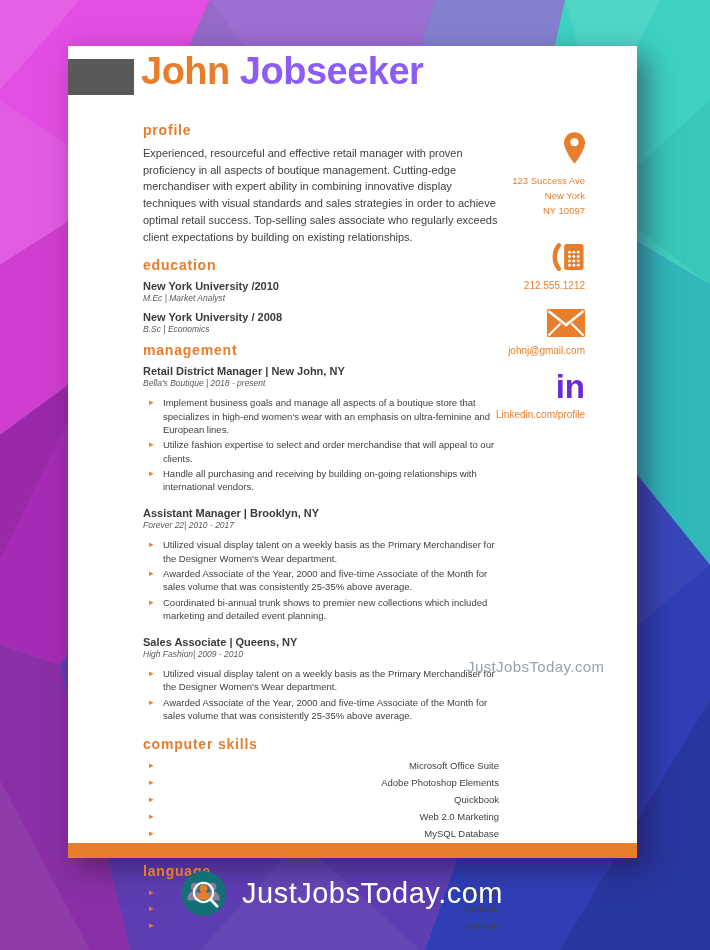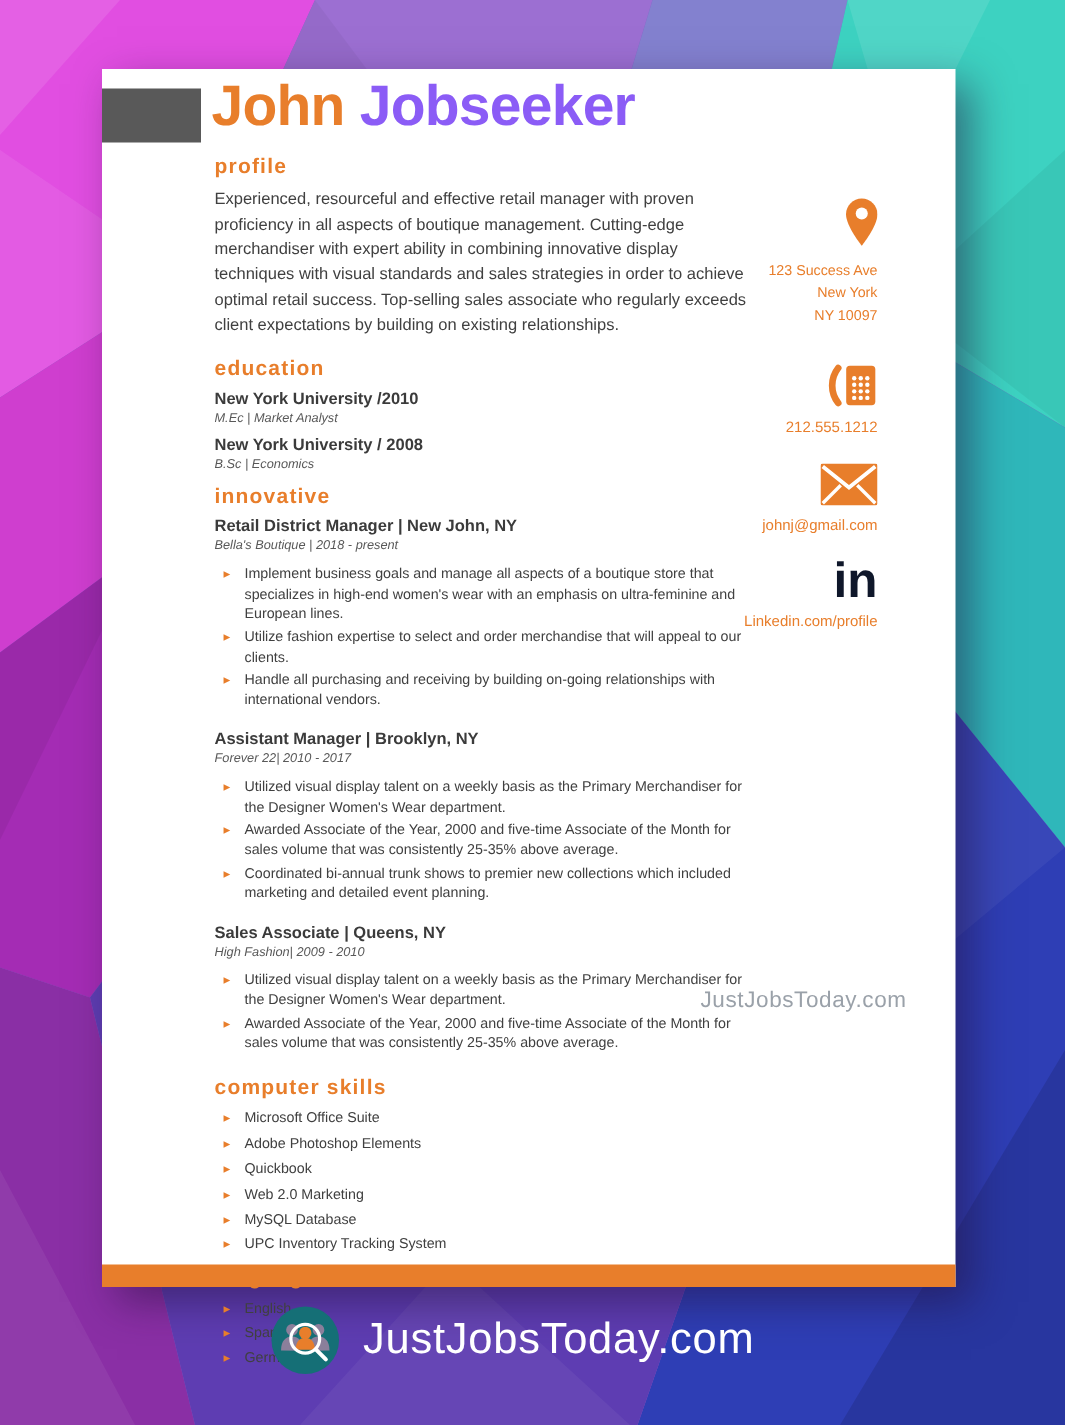--- a/index.html
+++ b/index.html
@@ -10,44 +10,44 @@
   
   .resume-page {
     position:absolute; left:68px; top:46px; width:569px; height:812px;
     background:#ffffff; box-shadow:10px 10px 26px rgba(35,15,60,.5);
   }
   .gray-block { position:absolute; left:0; top:13px; width:66px; height:36px; background:#595959; }
   .name { position:absolute; left:73px; top:4px; font-size:38px; letter-spacing:-0.5px; white-space:nowrap; }
   .name .first { color:#e87e2b; font-weight:700; }
   .name .last  { color:#8b5cf6; font-weight:600; }
 
-  .main-col { position:absolute; left:75px; top:56px; width:356px; color:#3f3f3f; }
+  .main-col { position:absolute; left:75px; top:76px; width:356px; color:#3f3f3f; }
   h2.sec { color:#e87e2b; font-size:14px; font-weight:700; letter-spacing:.8px; margin:0 0 7px 0; }
   .sec-gap { margin-top:13px; }
   .profile-text { font-size:11px; line-height:1.52; color:#404040; margin-bottom:12px; }
 
   .entry-title { font-size:11px; font-weight:700; color:#3b3b3b; margin-bottom:1px; }
   .entry-sub   { font-size:8.5px; font-style:italic; color:#595959; margin-bottom:8px; }
   .edu-entry   { margin-bottom:4px; }
 
   ul.blist { list-style:none; margin:2px 0 14px 0; }
   ul.blist li { position:relative; padding-left:20px; font-size:9.5px; line-height:1.4; color:#404040; margin-bottom:2px; }
   ul.blist li::before { content:'\25B8'; position:absolute; left:6px; top:0; color:#e87e2b; font-size:9px; }
-  ul.plain { margin-bottom:6px; }
+  ul.plain { margin-bottom:6px;text-align:right; }
   ul.plain li { margin-bottom:3.5px; }
 
   
   .sidebar { position:absolute; top:86px; right:52px; width:140px; text-align:right; color:#e87e2b; }
   .sb-icon { display:flex; justify-content:flex-end; }
   .sb-text { font-size:9.5px; line-height:15px; }
   .sb-line { font-size:10px; line-height:14px; }
   .pin-wrap { margin-bottom:9px; }
   .phone-wrap { margin-top:24px; margin-bottom:7px; }
   .mail-wrap { margin-top:16px; margin-bottom:7px; }
-  .in-mark { font-size:33px; font-weight:700; line-height:30px; margin-top:14px; margin-bottom:6px; color:#0f172a; }
+  .in-mark { font-size:33px; font-weight:700; line-height:30px; margin-top:14px; margin-bottom:6px; color:#6d28d9; }
 
   
   .watermark { position:absolute; left:399px; top:612px; font-size:15px; color:#9aa1a9; letter-spacing:.4px; }
   .bottom-bar { position:absolute; left:0; bottom:0; width:100%; height:15px; background:#e87e2b; }
 
   
   .brand-footer { position:absolute; left:180px; top:870px; display:flex; align-items:center; gap:15px; }
   .brand-logo { width:47px; height:47px; }
   .brand-text { color:#ffffff; font-size:29px; font-weight:400; letter-spacing:.5px; }
 </style>
@@ -93,21 +93,21 @@
       <h2 class="sec">education</h2>
       <div class="edu-entry">
         <div class="entry-title">New York University /2010</div>
         <div class="entry-sub">M.Ec | Market Analyst</div>
       </div>
       <div class="edu-entry">
         <div class="entry-title">New York University / 2008</div>
         <div class="entry-sub">B.Sc | Economics</div>
       </div>
 
-      <h2 class="sec sec-gap">innovative</h2>
+      <h2 class="sec sec-gap">management</h2>
 
       <div>
         <div class="entry-title">Retail District Manager | New John, NY</div>
         <div class="entry-sub">Bella's Boutique | 2018 - present</div>
         <ul class="blist">
           <li>Implement business goals and manage all aspects of a boutique store that specializes in high-end women's wear with an emphasis on ultra-feminine and European lines.</li>
           <li>Utilize fashion expertise to select and order merchandise that will appeal to our clients.</li>
           <li>Handle all purchasing and receiving by building on-going relationships with international vendors.</li>
         </ul>
       </div>

